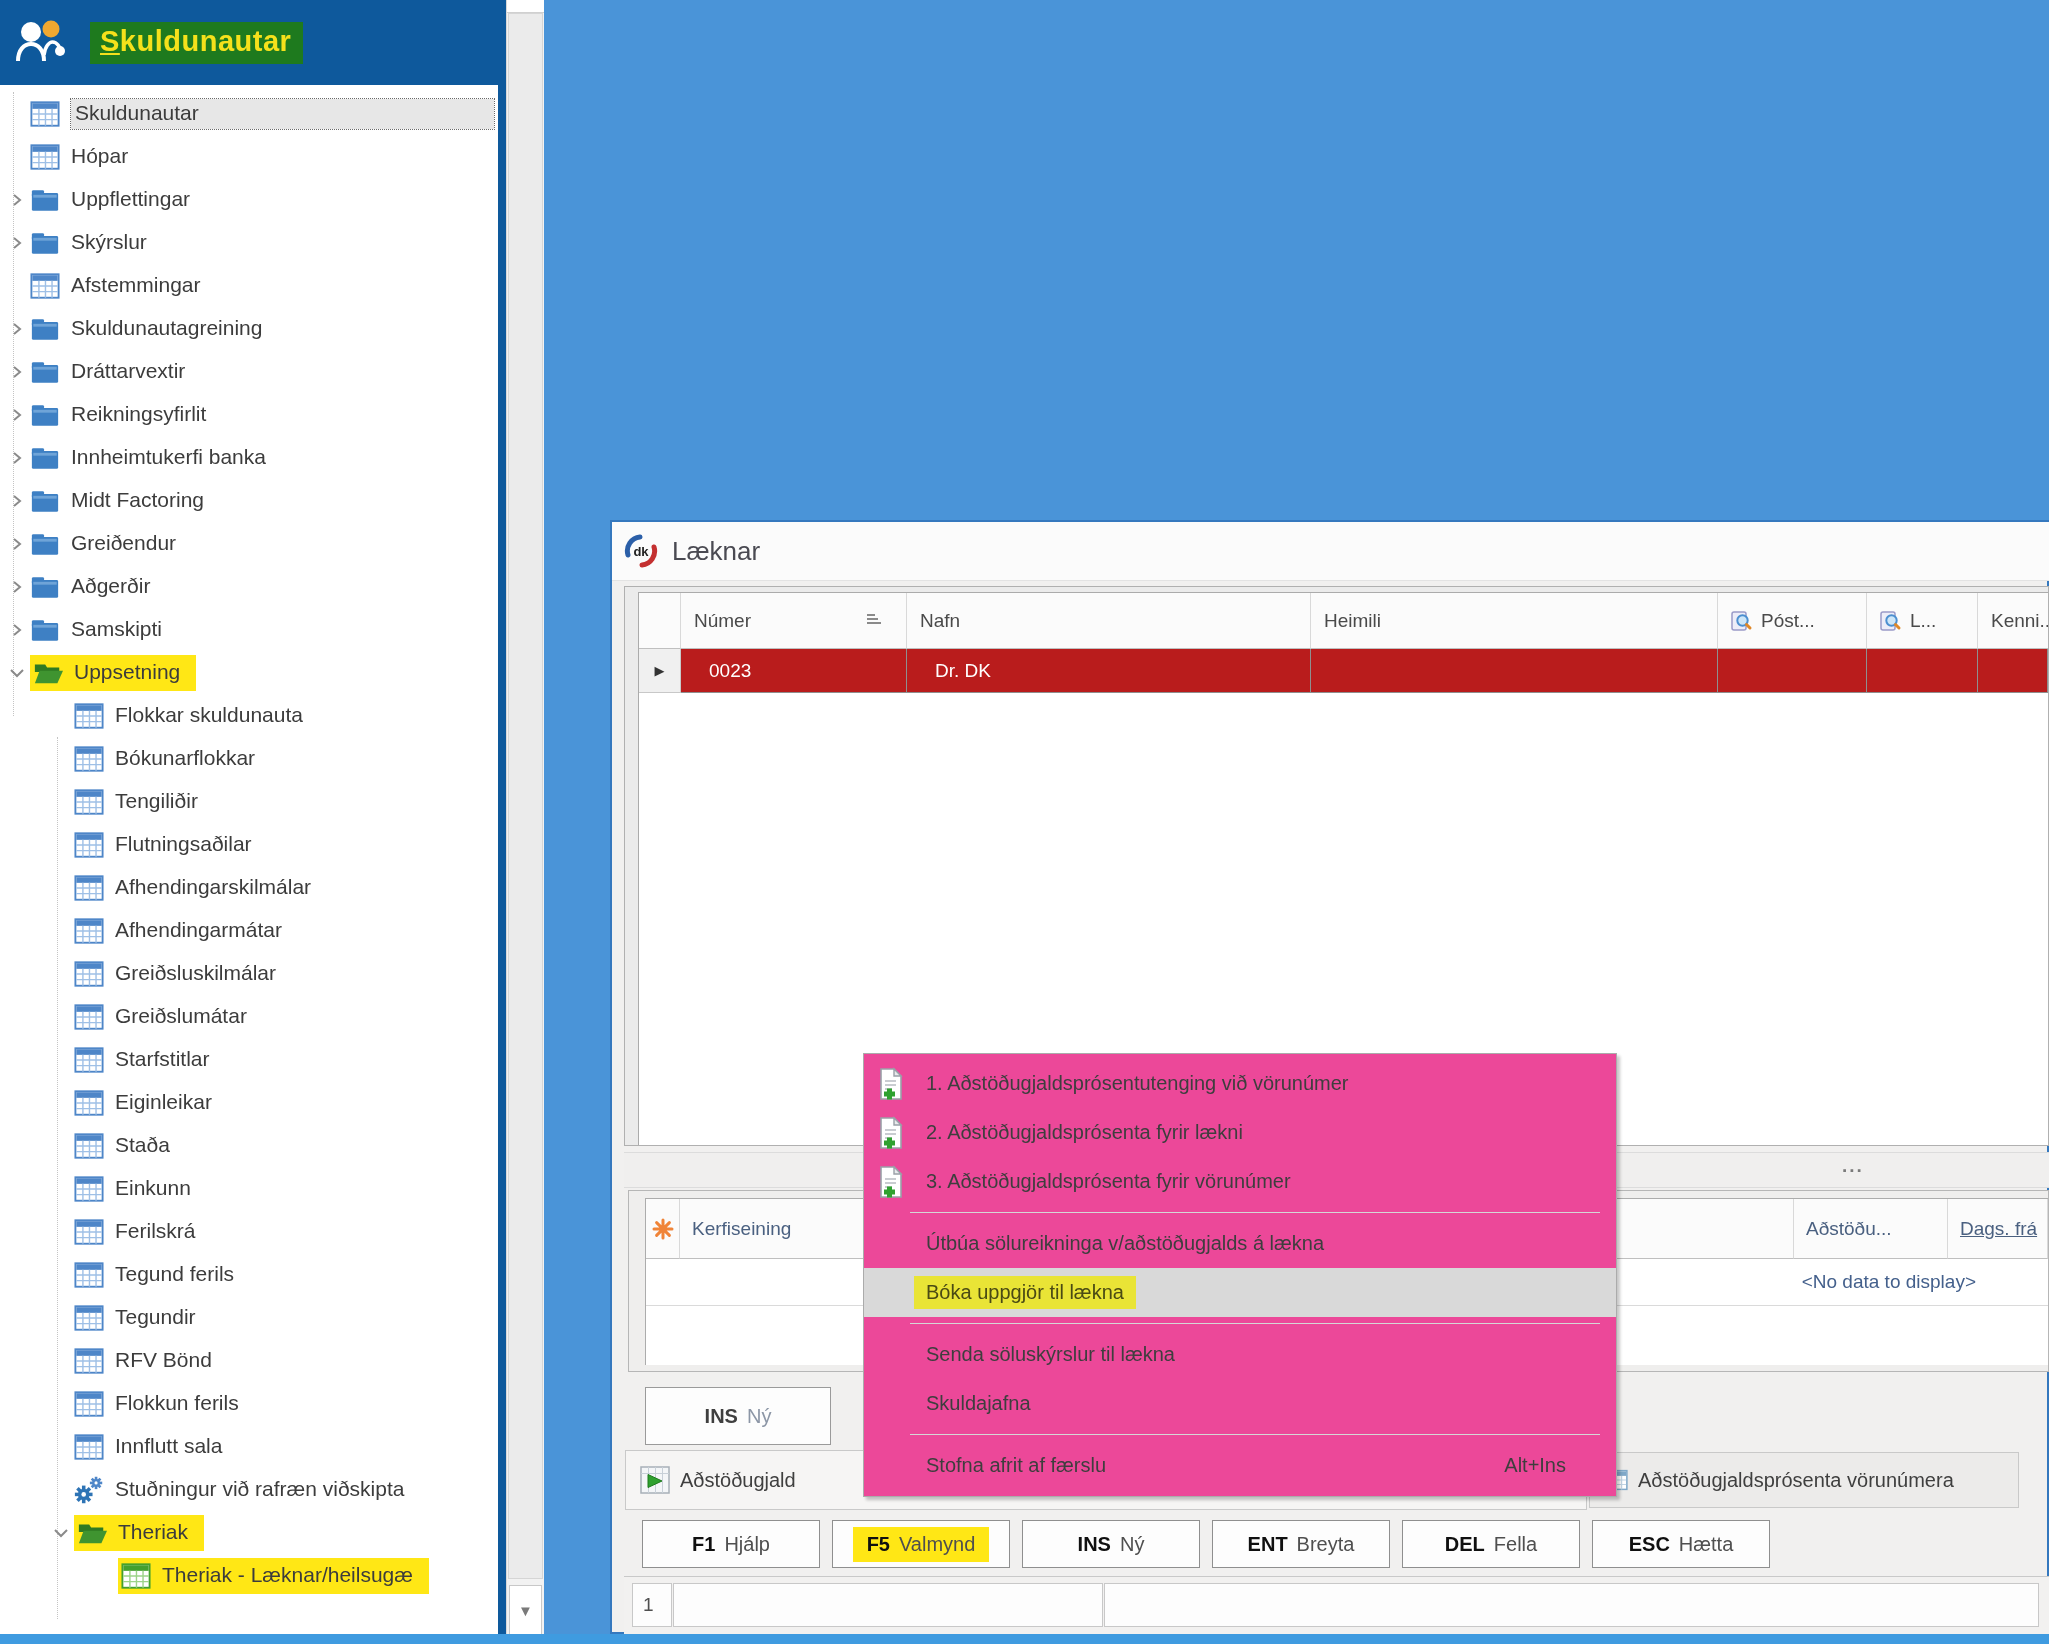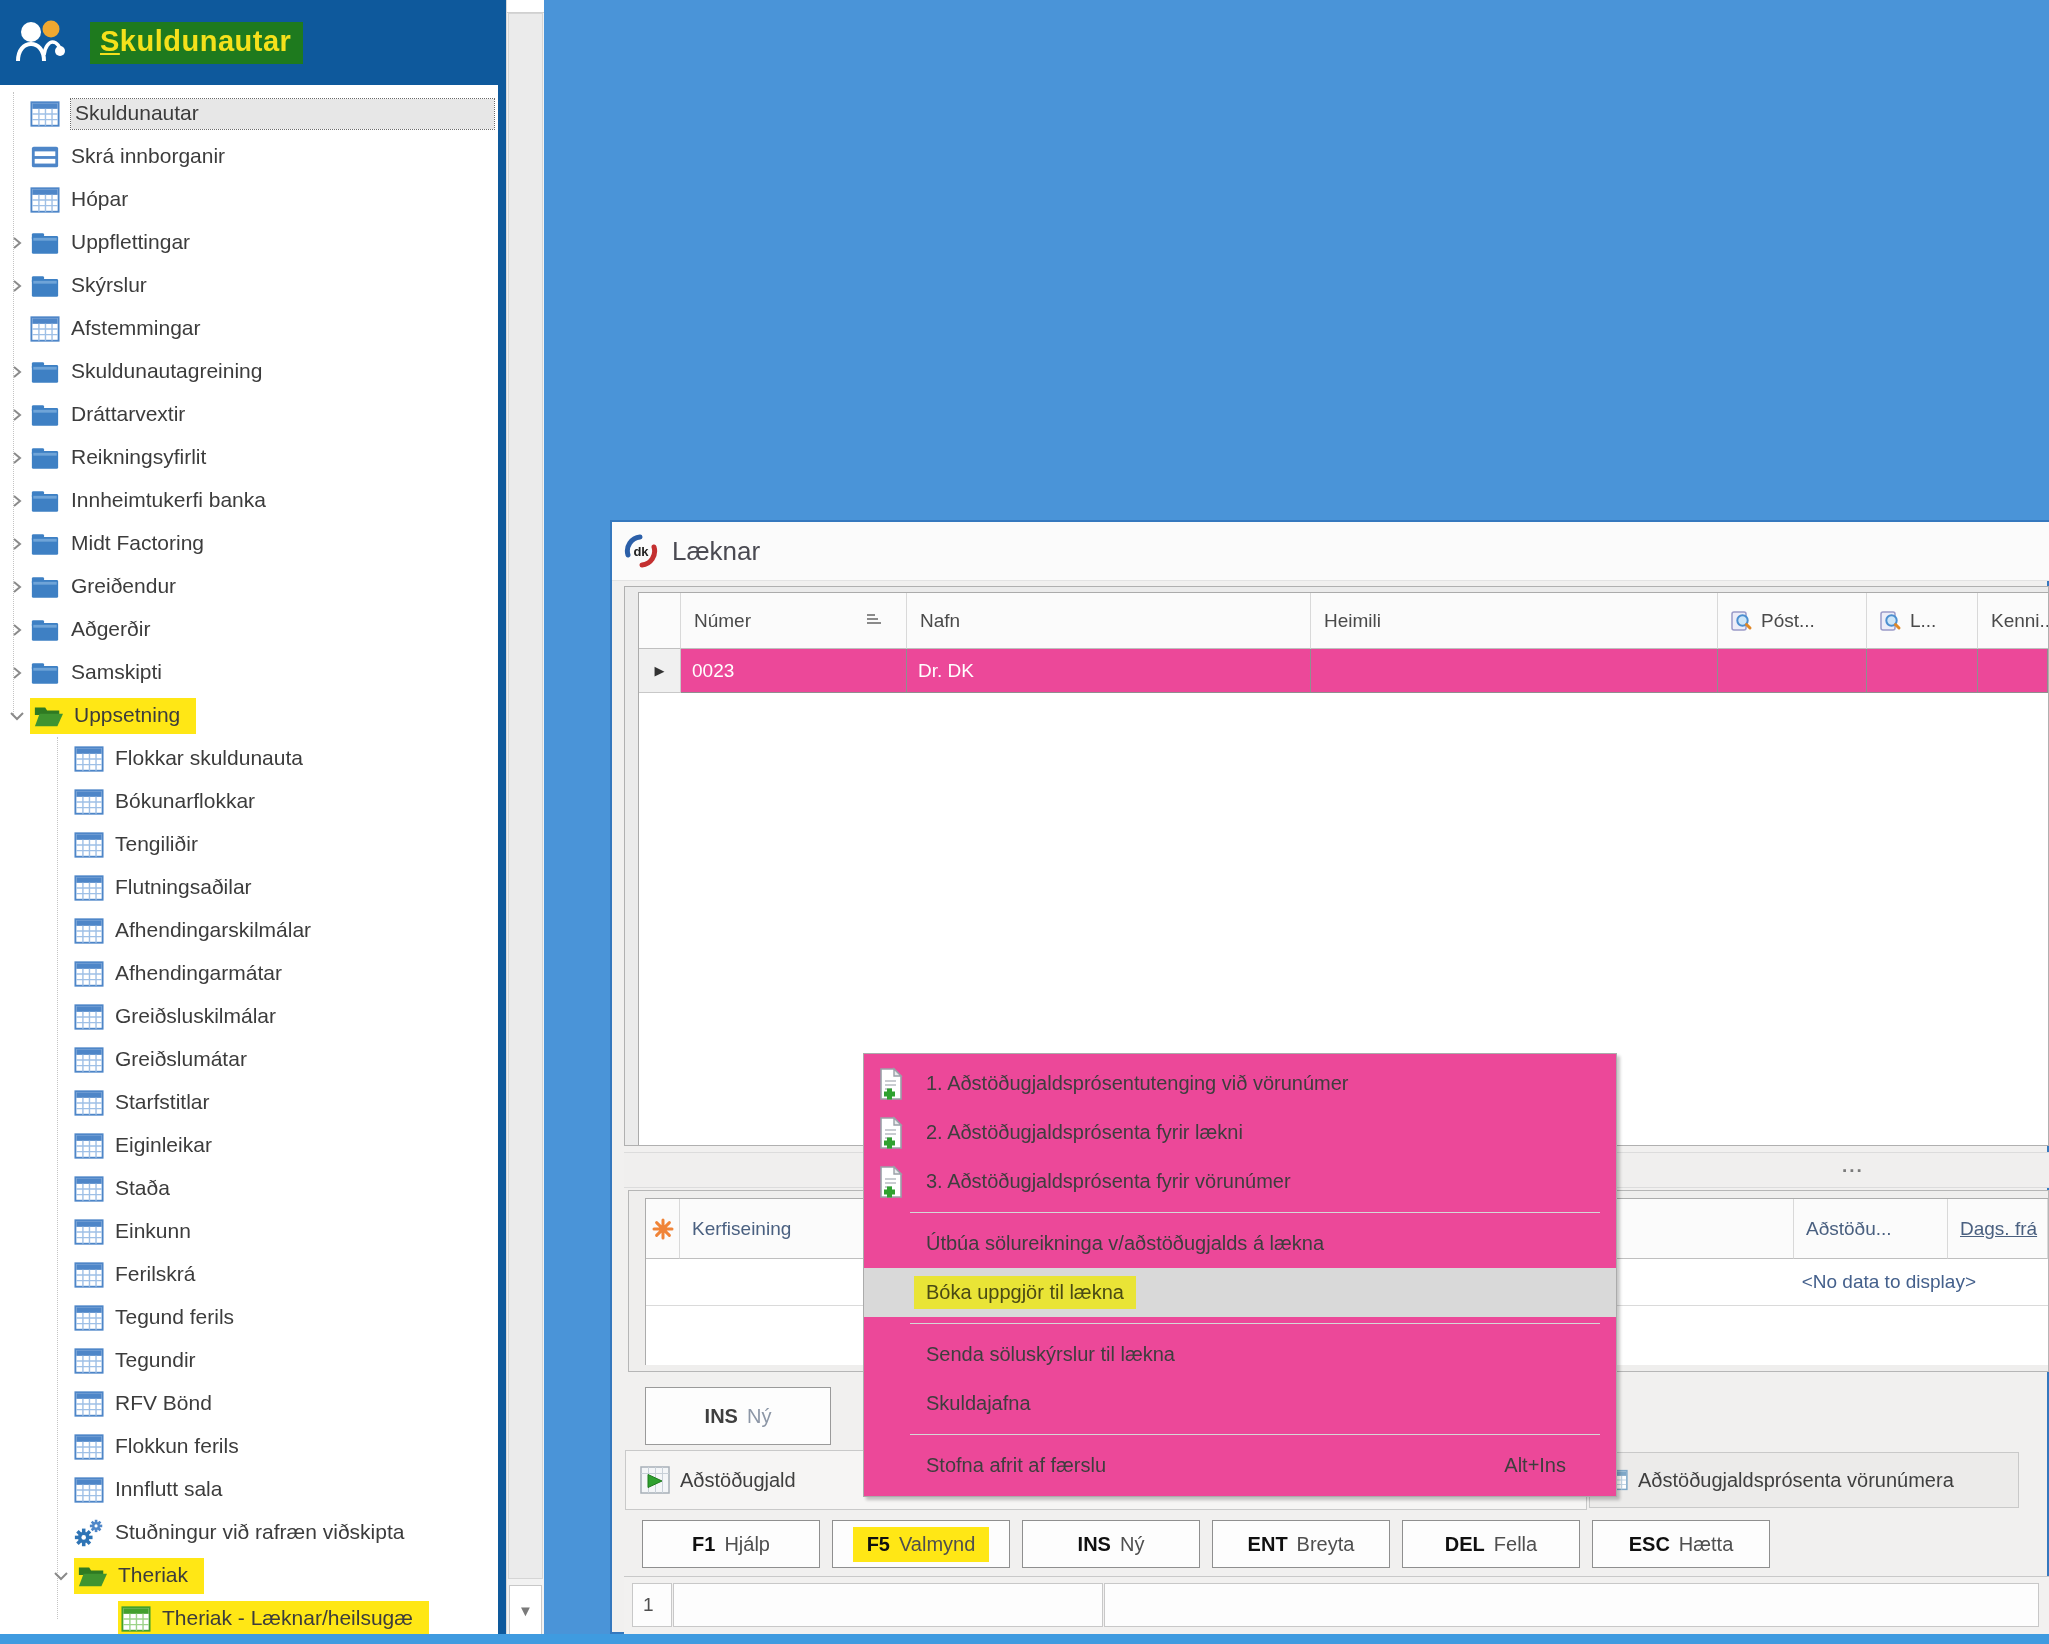--- a/index.html
+++ b/index.html
@@ -41,21 +41,21 @@
   
   .tgrid-outer{position:absolute;left:12px;top:64px;right:-2px;height:560px;background:#EBEBEB;border:1px solid #B0B0B0;box-sizing:border-box;}
   .tgrid{position:absolute;left:13px;top:5px;right:0;bottom:0;background:#fff;border-left:1px solid #ABABAB;border-top:1px solid #ABABAB;overflow:hidden;}
   .tg-head{display:flex;height:56px;background:#FBFBFB;}
   .th{box-sizing:border-box;border-right:1px solid #D9D9D9;border-bottom:1px solid #BFBFBF;display:flex;align-items:center;padding-left:13px;font-size:19px;color:#4A4A4A;flex:0 0 auto;}
   .th.flex, .td.flex{flex:1 1 auto;}
   .sort-ico{margin-left:auto;margin-right:22px;}
   .lookup-ico{width:22px;height:22px;margin-right:8px;flex:0 0 auto;}
   .lookup-ico svg{width:100%;height:100%;display:block;}
   .tg-row{display:flex;height:44px;}
-  .td{box-sizing:border-box;border-right:1px solid #8F8F8F;border-bottom:1px solid #8F8F8F;background:#ec4899;color:#fff;font-size:19px;display:flex;align-items:center;padding-left:11px;flex:0 0 auto;}
+  .td{box-sizing:border-box;border-right:1px solid #8F8F8F;border-bottom:1px solid #8F8F8F;background:#b91c1c;color:#fff;font-size:19px;display:flex;align-items:center;padding-left:28px;flex:0 0 auto;}
   .td.ind{background:#F0F0F0;border-right:1px solid #C8C8C8;border-bottom:1px solid #C8C8C8;color:#333;font-size:13px;justify-content:center;padding:0;}
   .th.ind{padding:0;}
 
   
   .splitter{position:absolute;left:12px;top:630px;right:-2px;height:34px;background:#F0EFEE;border-top:1px solid #DCDCDC;border-bottom:1px solid #DCDCDC;}
   .split-dots{position:absolute;left:1218px;top:2px;font-size:19px;font-weight:bold;color:#7A7A7A;letter-spacing:2px;}
 
   
   .lpanel{position:absolute;left:16px;top:668px;right:-2px;height:182px;background:#EFEEED;border:1px solid #B6B6B6;box-sizing:border-box;}
   .lgrid{position:absolute;left:16px;top:7px;right:0;bottom:6px;background:#fff;border-left:1px solid #ACACAC;border-top:1px solid #ACACAC;overflow:hidden;}
@@ -115,31 +115,20 @@
       <div class="tree-row" style="padding-left: 4px;">
         <span class="chev"></span>
         <span class="ticon">
           <svg viewBox="0 0 32 32">
             <rect x="1.5" y="3.5" width="29" height="25" fill="#fff" stroke="#4E86C8" stroke-width="2"></rect>
             <rect x="2.5" y="4.5" width="27" height="6" fill="#4E86C8"></rect>
             <path d="M2.5 16h27M2.5 22h27M9.5 10.5v18M16.5 10.5v18M23.5 10.5v18" stroke="#9FC0E6" stroke-width="1.5" fill="none"></path>
           </svg>
         </span>
         <span class="tree-label sel-label">Skuldunautar</span>
-      </div>
-      <div class="tree-row" style="padding-left: 4px;">
-        <span class="chev"></span>
-        <span class="ticon">
-          <svg viewBox="0 0 32 32">
-            <rect x="2" y="5" width="28" height="22" rx="2" fill="#4E86C8"></rect>
-            <rect x="5" y="10" width="22" height="5" fill="#fff"></rect>
-            <rect x="5" y="18" width="22" height="5" fill="#fff"></rect>
-          </svg>
-        </span>
-        <span class="tree-label">Skrá innborganir</span>
       </div>
       <div class="tree-row" style="padding-left: 4px;">
         <span class="chev"></span>
         <span class="ticon">
           <svg viewBox="0 0 32 32">
             <rect x="1.5" y="3.5" width="29" height="25" fill="#fff" stroke="#4E86C8" stroke-width="2"></rect>
             <rect x="2.5" y="4.5" width="27" height="6" fill="#4E86C8"></rect>
             <path d="M2.5 16h27M2.5 22h27M9.5 10.5v18M16.5 10.5v18M23.5 10.5v18" stroke="#9FC0E6" stroke-width="1.5" fill="none"></path>
           </svg>
         </span>

